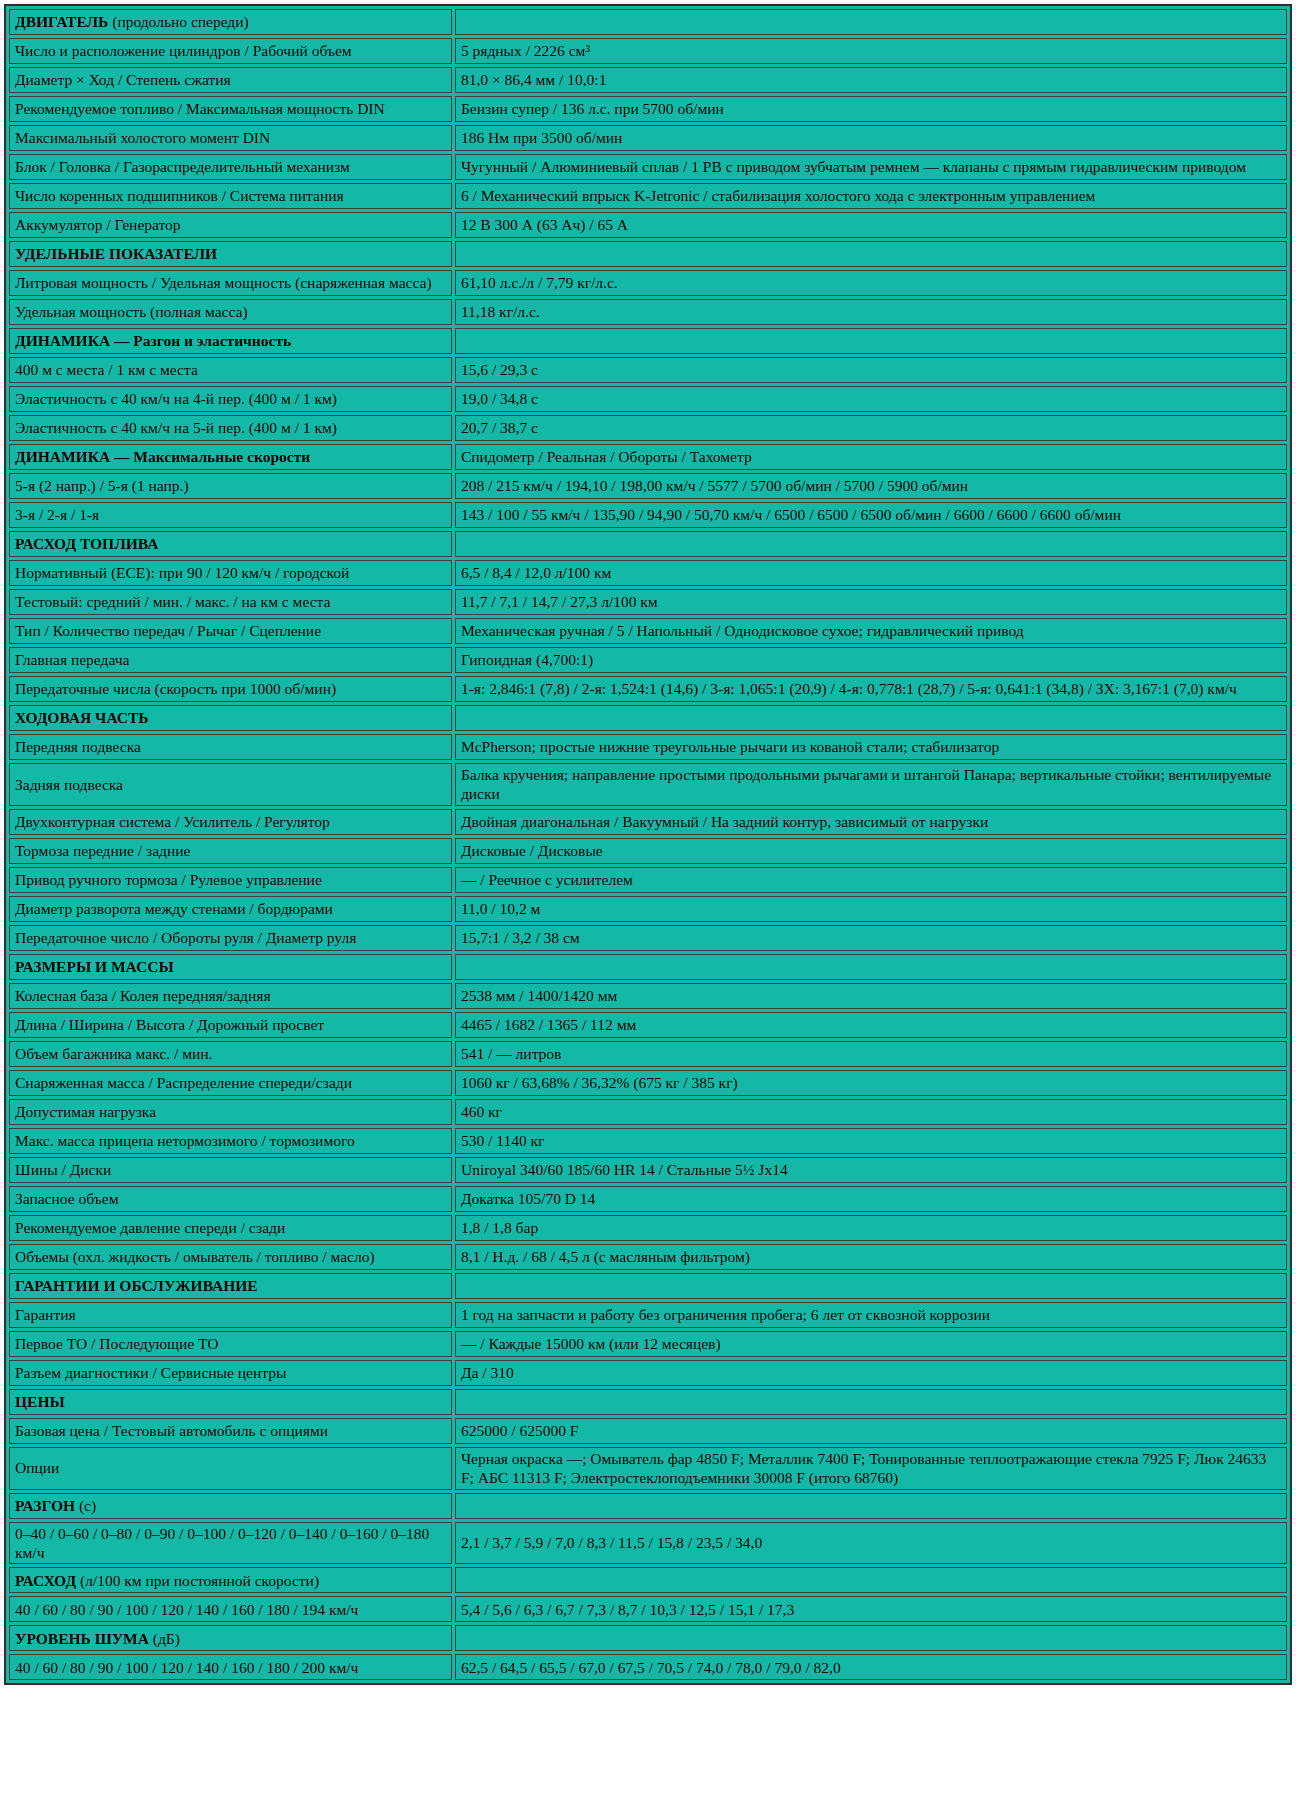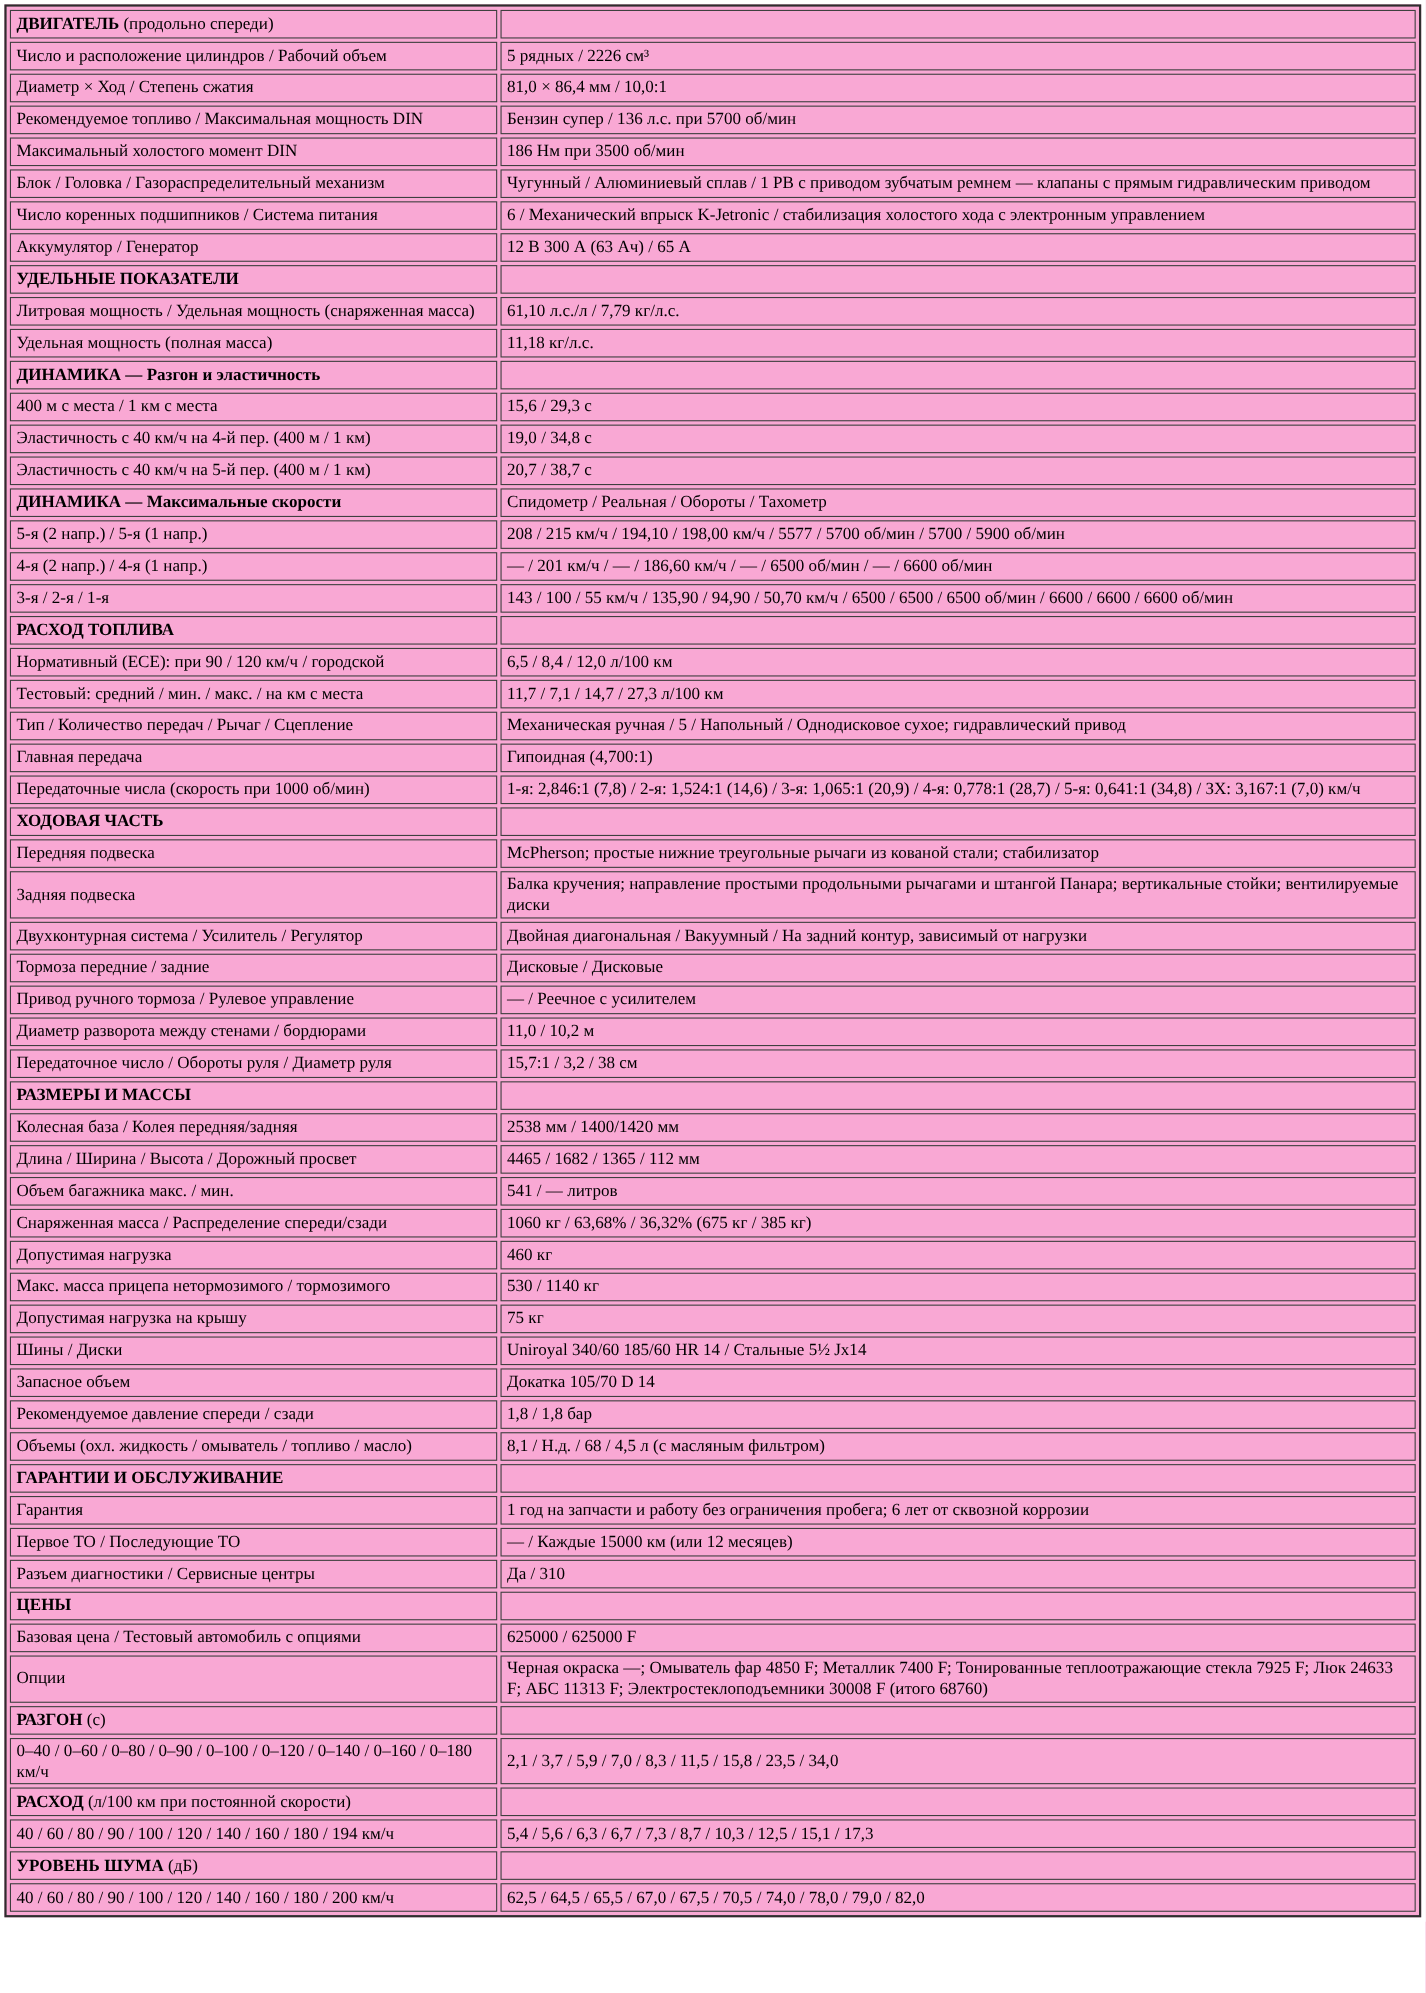--- a/index.html
+++ b/index.html
@@ -15,21 +15,21 @@
   .page {
     padding: 4px;
     box-sizing: border-box;
   }
   table.spec {
     width: 100%;
     border-collapse: separate;
     border-spacing: 3px;
     border: 2px solid #2e2e2e;
     table-layout: fixed;
-    background: #f9a8d4;
+    background: #14b8a6;
   }
   table.spec td {
     border: 1.5px solid #3f3f3f;
     padding: 1px 5px;
     font-size: 15.5px;
     line-height: 1.25;
     height: 22px;
     vertical-align: middle;
     word-wrap: break-word;
   }
@@ -105,24 +105,20 @@
         </tr>
         <tr>
           <td class="c-label c-section"><b>ДИНАМИКА — Максимальные скорости</b></td>
           <td class="c-value">Спидометр / Реальная / Обороты / Тахометр</td>
         </tr>
         <tr>
           <td class="c-label">5-я (2 напр.) / 5-я (1 напр.)</td>
           <td class="c-value">208 / 215 км/ч / 194,10 / 198,00 км/ч / 5577 / 5700 об/мин / 5700 / 5900 об/мин</td>
         </tr>
         <tr>
-          <td class="c-label">4-я (2 напр.) / 4-я (1 напр.)</td>
-          <td class="c-value">— / 201 км/ч / — / 186,60 км/ч / — / 6500 об/мин / — / 6600 об/мин</td>
-        </tr>
-        <tr>
           <td class="c-label">3-я / 2-я / 1-я</td>
           <td class="c-value">143 / 100 / 55 км/ч / 135,90 / 94,90 / 50,70 км/ч / 6500 / 6500 / 6500 об/мин / 6600 / 6600 / 6600 об/мин</td>
         </tr>
         <tr>
           <td class="c-label c-section"><b>РАСХОД ТОПЛИВА</b></td>
           <td class="c-value"></td>
         </tr>
         <tr>
           <td class="c-label">Нормативный (ЕСЕ): при 90 / 120 км/ч / городской</td>
           <td class="c-value">6,5 / 8,4 / 12,0 л/100 км</td>
@@ -195,24 +191,20 @@
           <td class="c-label">Снаряженная масса / Распределение спереди/сзади</td>
           <td class="c-value">1060 кг / 63,68% / 36,32% (675 кг / 385 кг)</td>
         </tr>
         <tr>
           <td class="c-label">Допустимая нагрузка</td>
           <td class="c-value">460 кг</td>
         </tr>
         <tr>
           <td class="c-label">Макс. масса прицепа нетормозимого / тормозимого</td>
           <td class="c-value">530 / 1140 кг</td>
-        </tr>
-        <tr>
-          <td class="c-label">Допустимая нагрузка на крышу</td>
-          <td class="c-value">75 кг</td>
         </tr>
         <tr>
           <td class="c-label">Шины / Диски</td>
           <td class="c-value">Uniroyal 340/60 185/60 HR 14 / Стальные 5½ Jx14</td>
         </tr>
         <tr>
           <td class="c-label">Запасное объем</td>
           <td class="c-value">Докатка 105/70 D 14</td>
         </tr>
         <tr>

